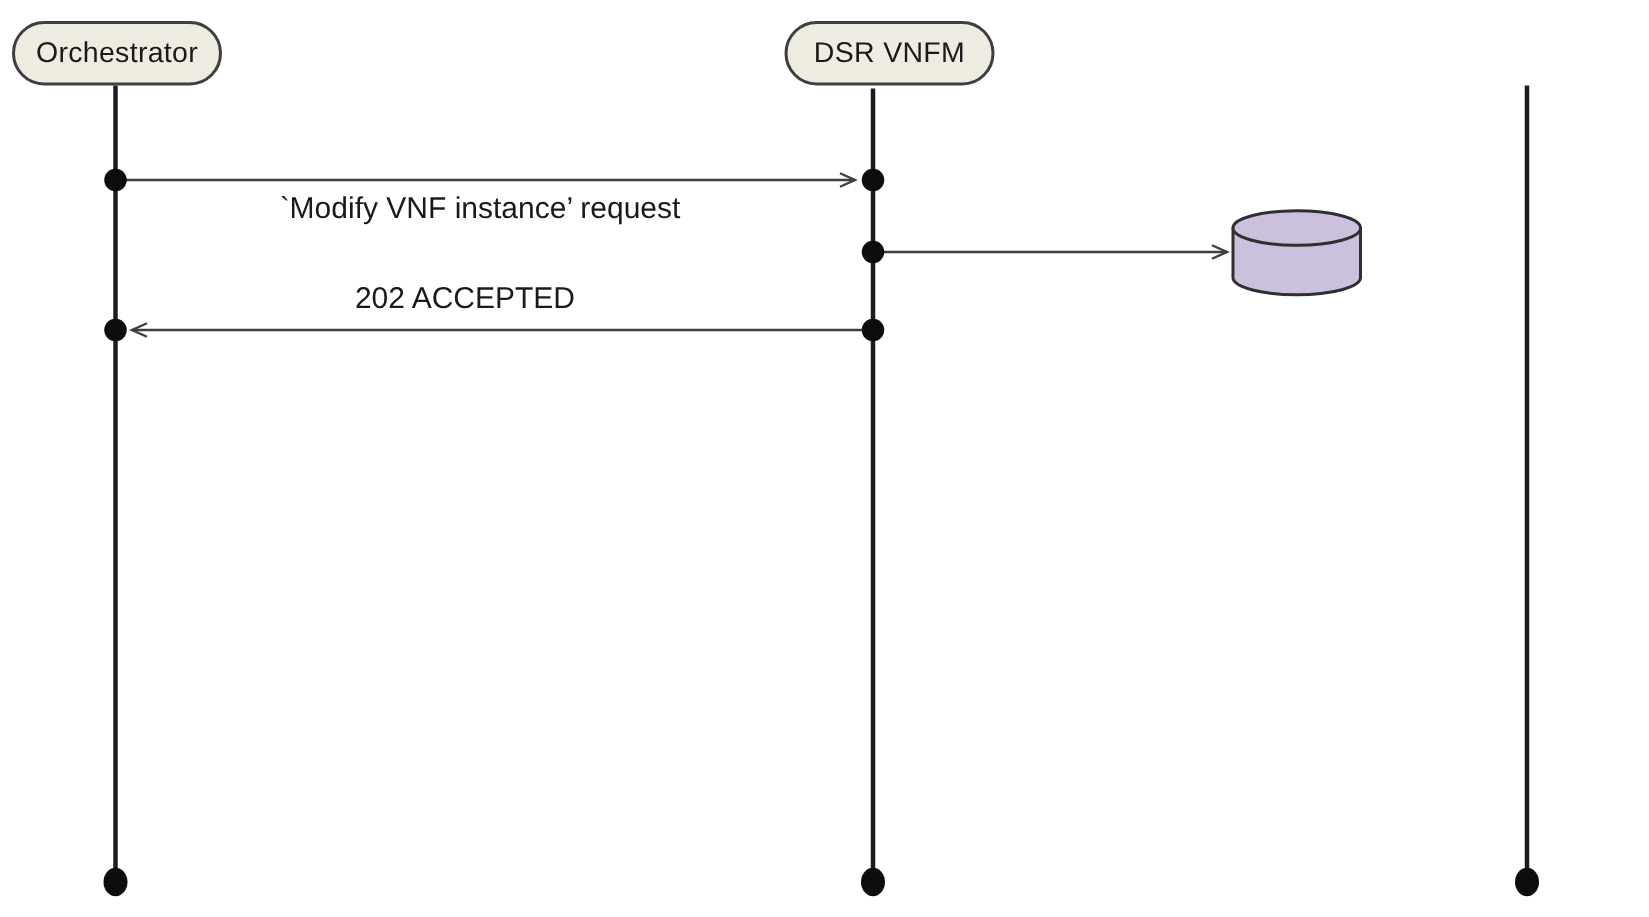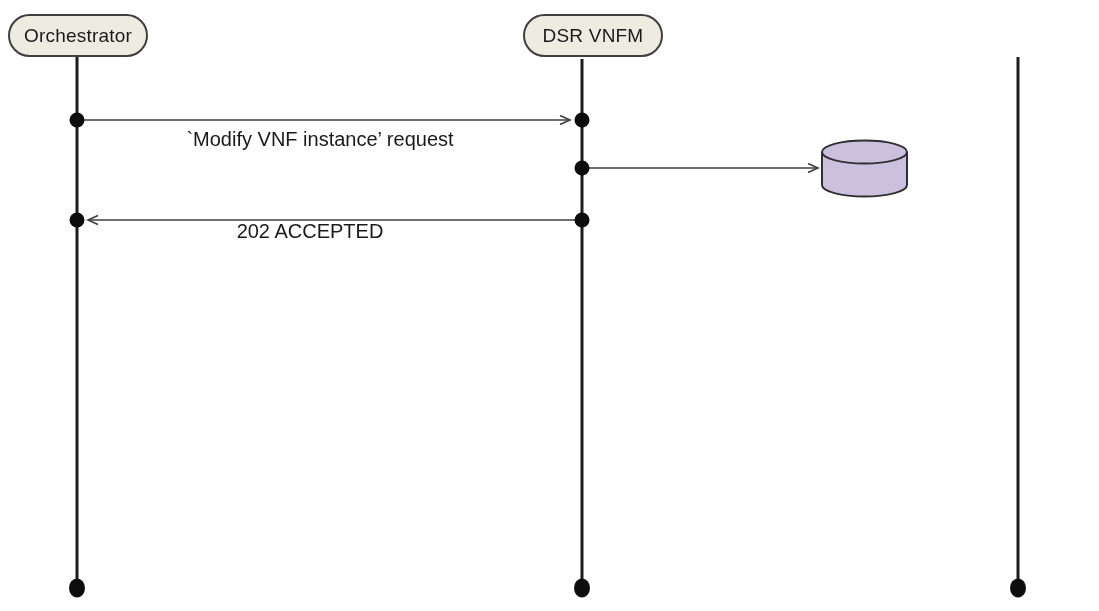--- a/index.html
+++ b/index.html
@@ -56,21 +56,21 @@
   .actor-openstack{left:948px;width:142px;}
   .msg-label{
     position:absolute;
     font-size:20px;
     color:var(--text);
     white-space:nowrap;
   }
   .label-modify{left:120px;top:80px;width:400px;text-align:center;margin-top:48px;}
   .label-update{left:622px;top:105px;line-height:27px;text-align:left;}
   .label-update span{display:block;}
-  .label-accepted{left:100px;top:188px;width:420px;text-align:center;margin-top:32px;}
+  .label-accepted{left:100px;top:188px;width:420px;text-align:center;}
 </style>
 </head>
 <body>
 
 <div class="canvas">
 
   <svg class="layer" viewBox="0 0 1099 611">
     <defs>
       <marker id="arrow-open" markerWidth="14" markerHeight="12" refX="11" refY="5.5" orient="auto" markerUnits="userSpaceOnUse">
         <path class="marker-head" d="M1,1 L11,5.5 L1,10"></path>

